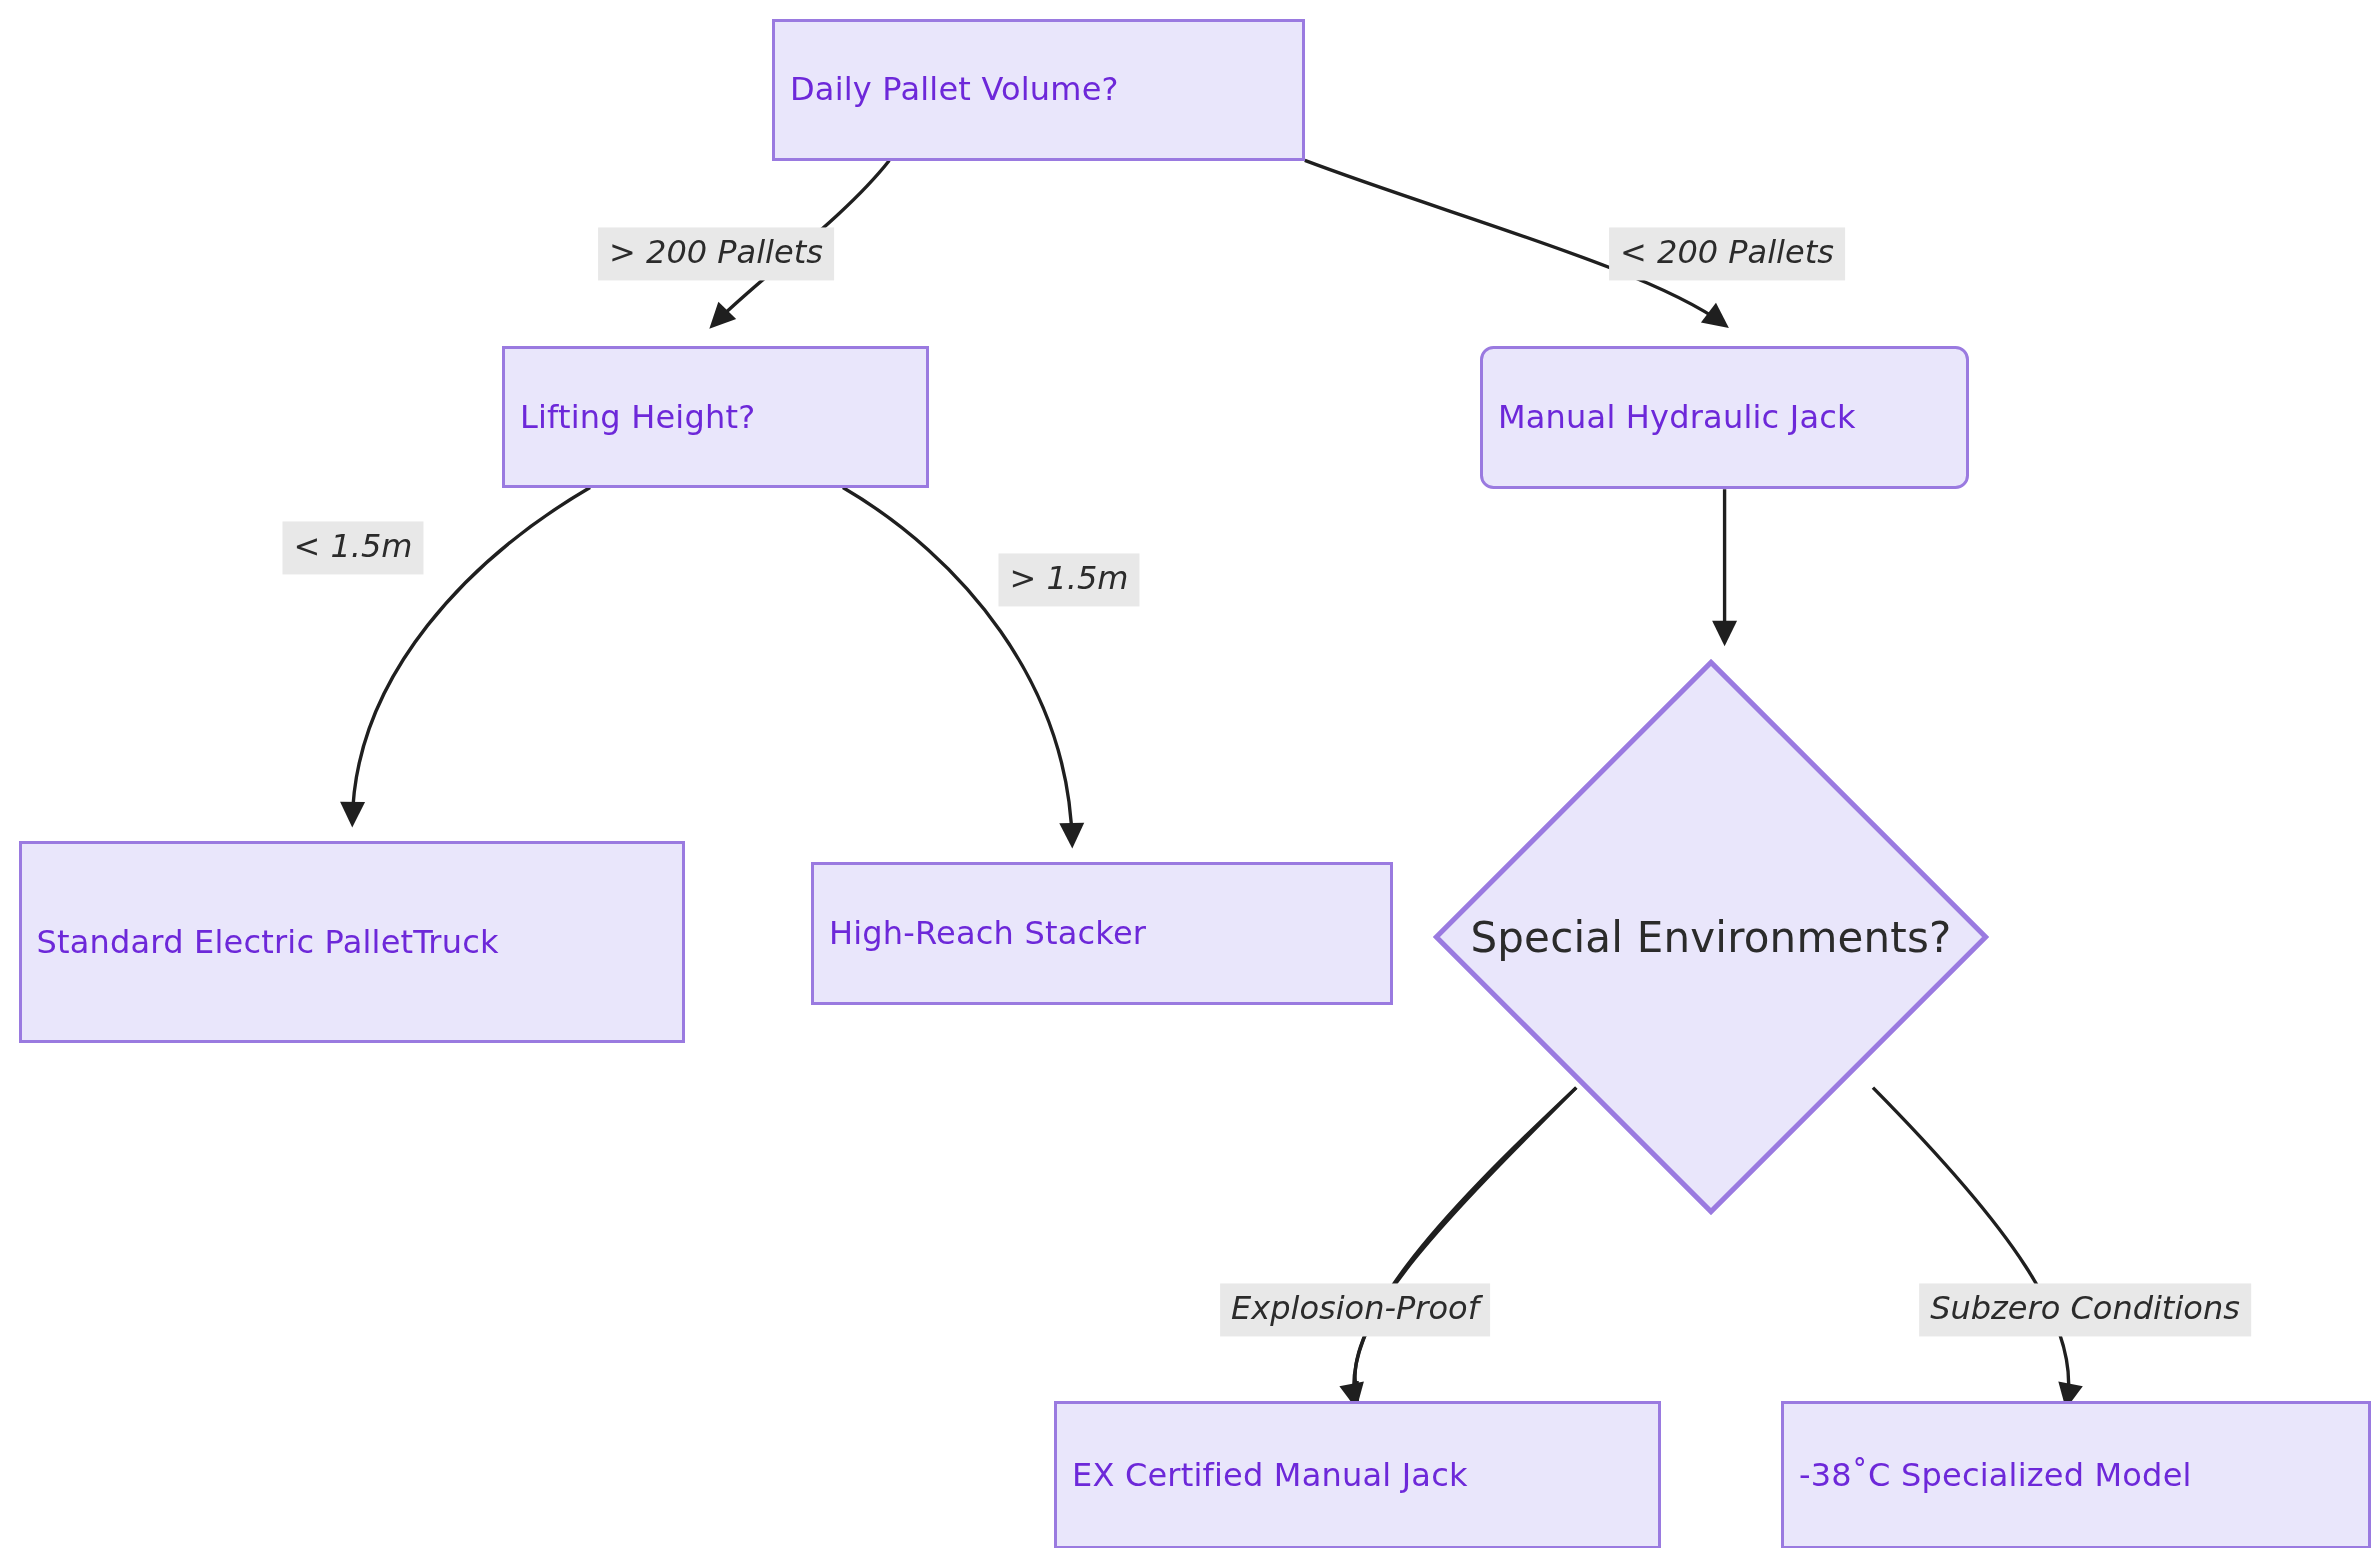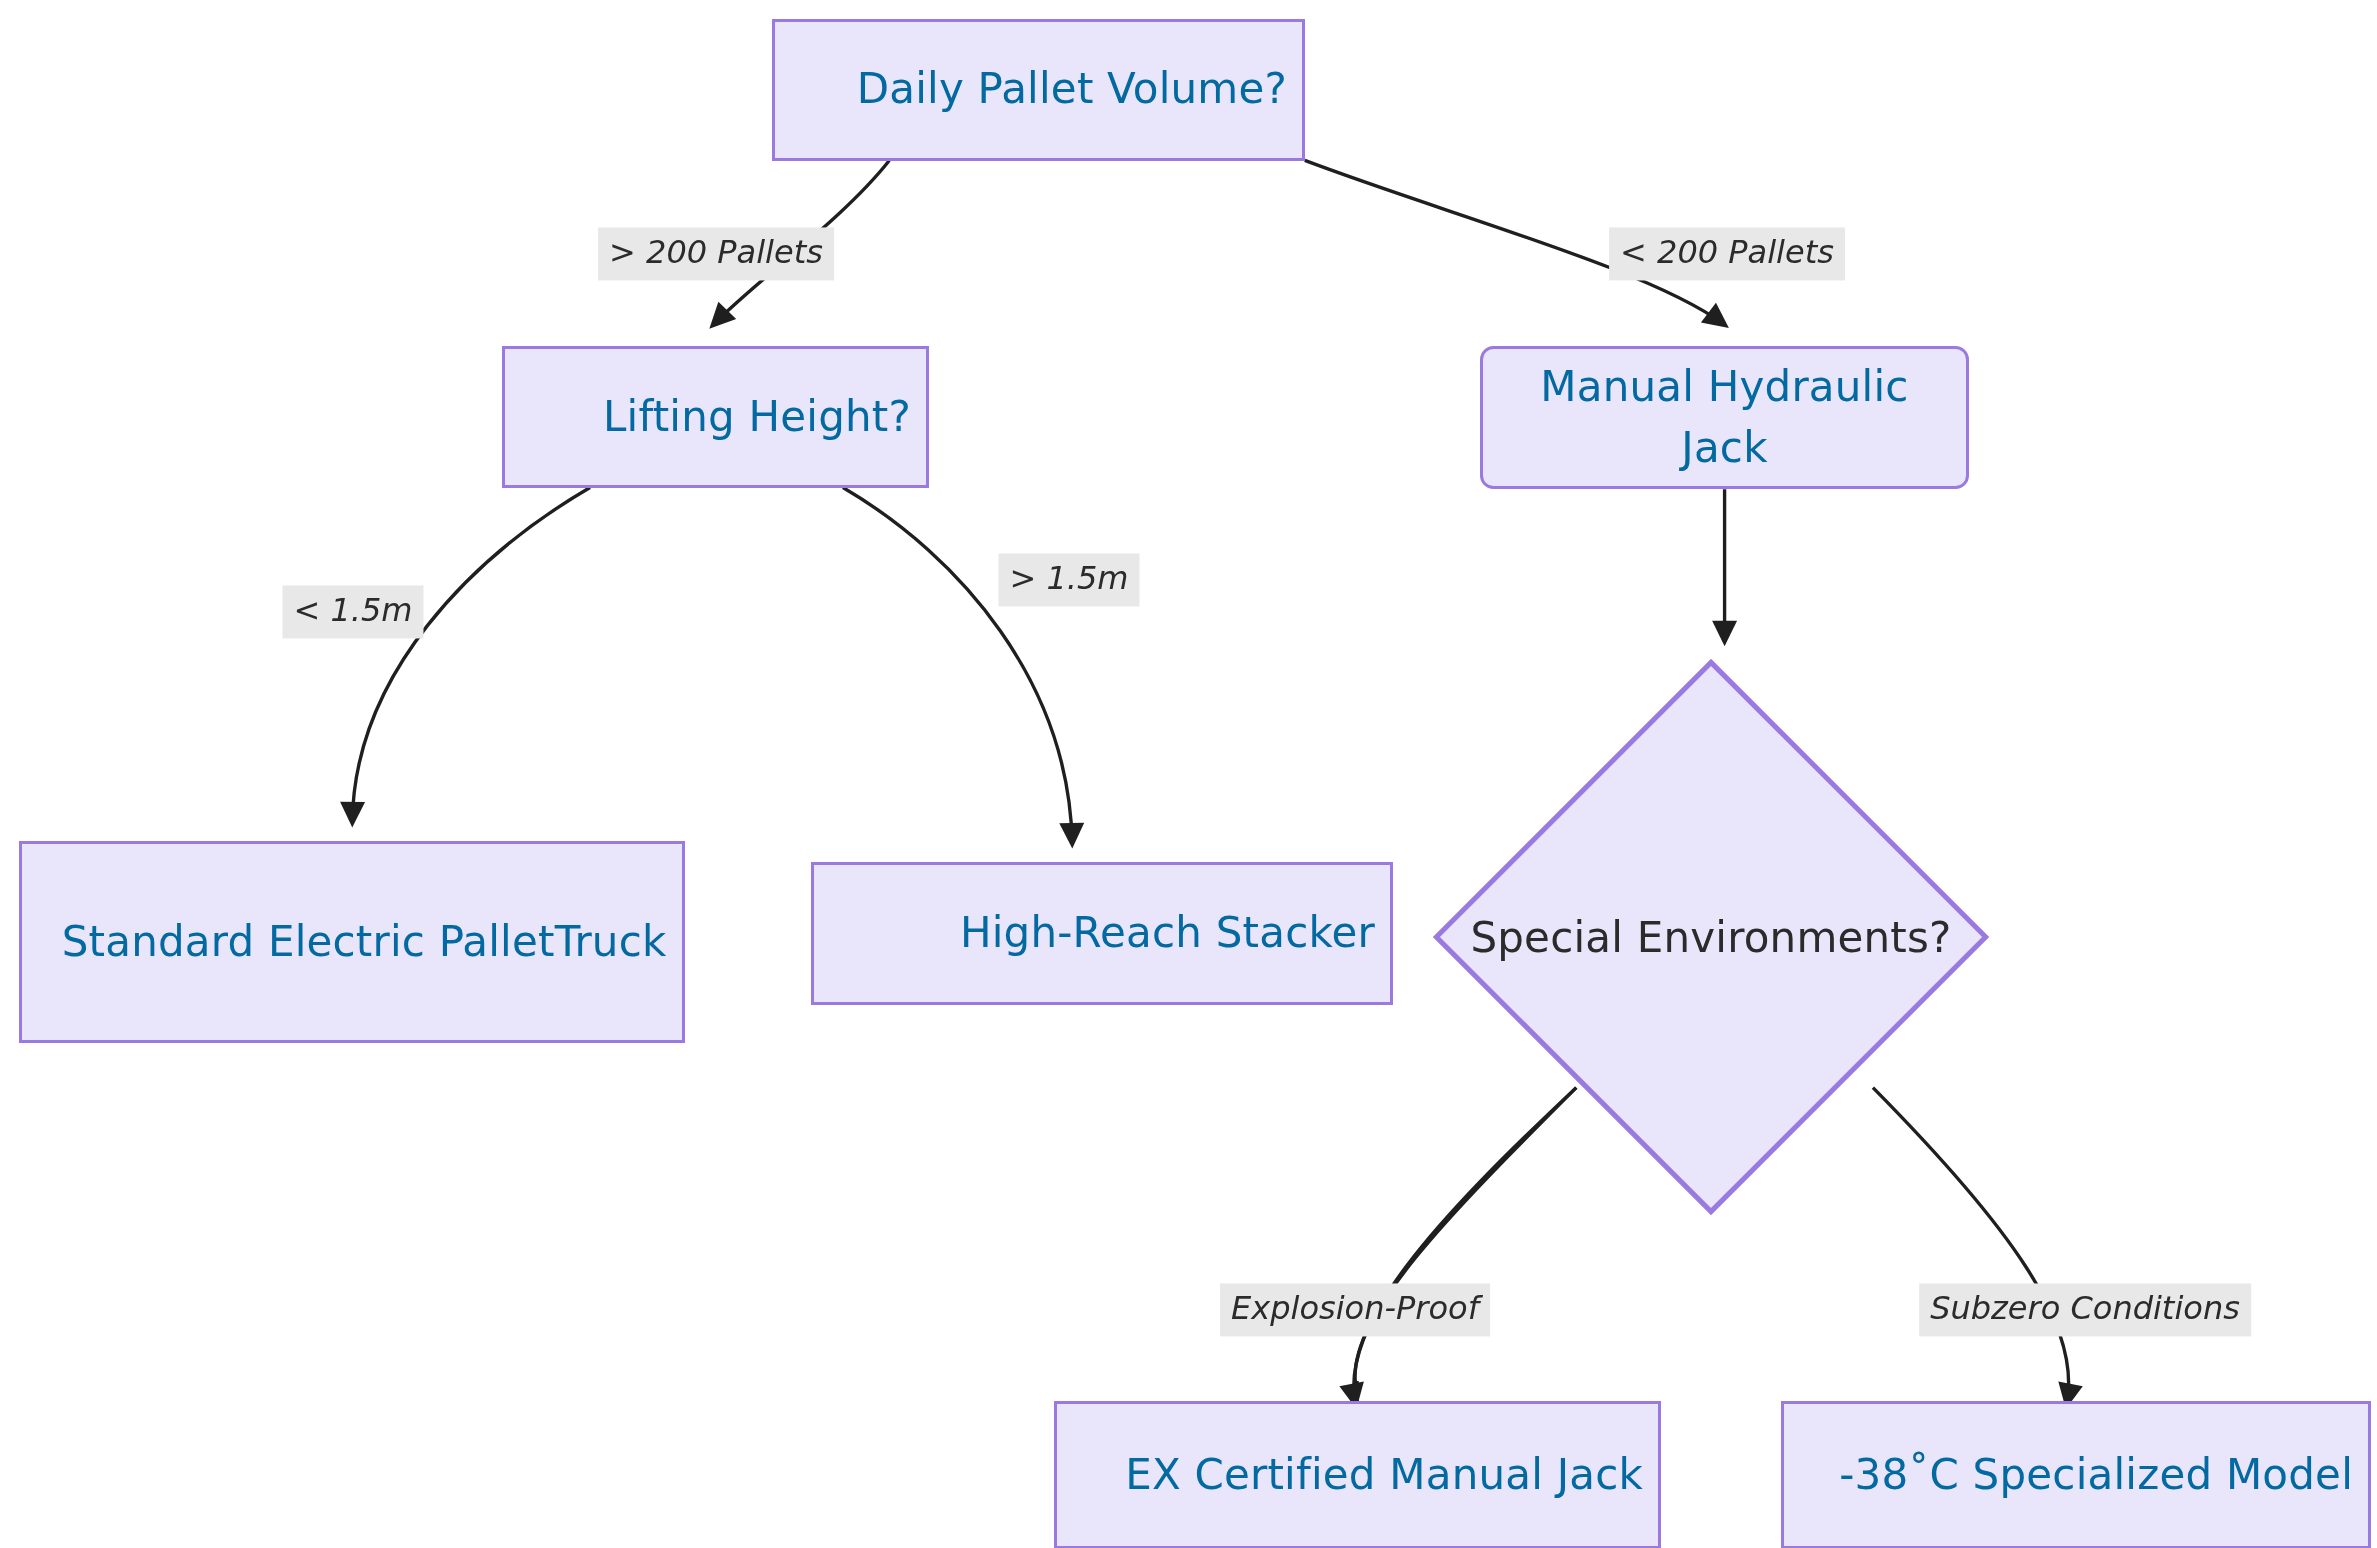--- a/index.html
+++ b/index.html
@@ -22,26 +22,26 @@
     top: 0;
     width: 2377px;
     height: 1549px;
     pointer-events: none;
   }
   .node {
     position: absolute;
     box-sizing: border-box;
     background: #e9e6fb;
     border: 3.4px solid #9a7ae0;
-    color: #0369a1;
+    color: #6d28d9;
     display: flex;
     align-items: center;
-    justify-content: flex-end;
+    justify-content: flex-start;
     text-align: center;
-    font-size: 42px;
+    font-size: 32px;
     line-height: 1.45;
     letter-spacing: 0.2px;
     padding: 0 15px;
   }
   .node.rounded {
     border-radius: 13.5px;
   }
   .diamond-wrap {
     position: absolute;
     display: flex;
@@ -142,21 +142,21 @@
   </div>
 
   <div class="edge-label" style="left:716px; top:254px;">
     <span>&gt; 200 Pallets</span>
   </div>
 
   <div class="edge-label" style="left:1727px; top:254px;">
     <span>&lt; 200 Pallets</span>
   </div>
 
-  <div class="edge-label" style="left:353px; top:612px;">
+  <div class="edge-label" style="left:353px; top:548px;">
     <span>&lt; 1.5m</span>
   </div>
 
   <div class="edge-label" style="left:1069px; top:580px;">
     <span>&gt; 1.5m</span>
   </div>
 
   <div class="edge-label" style="left:1355px; top:1310px;">
     <span>Explosion-Proof</span>
   </div>

